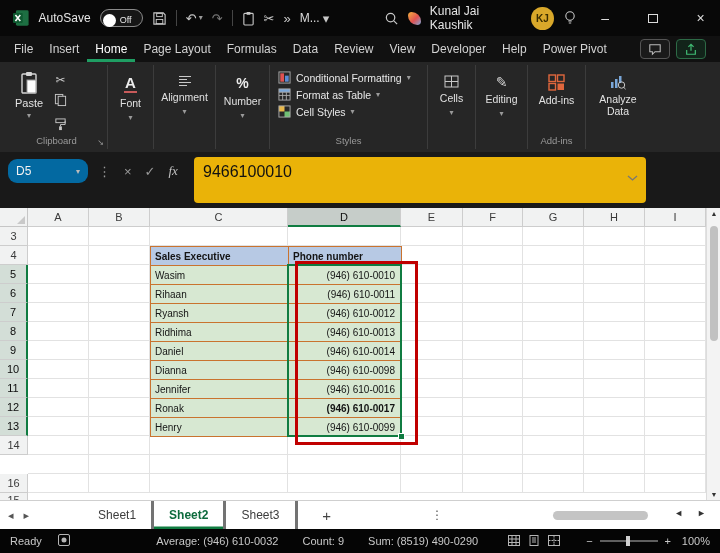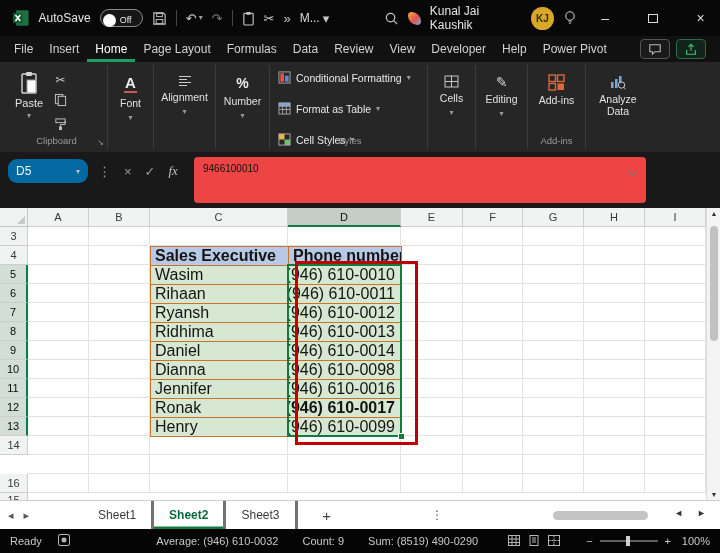--- a/index.html
+++ b/index.html
@@ -36,47 +36,47 @@
   .rgroup{position:relative;height:84px;border-right:1px solid #3c3c3c;padding:4px 5px 16px}
   .glabel{position:absolute;bottom:3px;left:0;right:0;text-align:center;font-size:9.5px;color:#9a9a9a;white-space:nowrap}
   .launcher{position:absolute;bottom:2px;right:3px;font-size:8px;color:#9a9a9a}
   .cliprow{display:flex;gap:7px}
   .paste{display:flex;flex-direction:column;align-items:center;gap:2px;font-size:11px;padding:2px 4px}
   .clipcol{display:flex;flex-direction:column;gap:6px;padding-top:4px;align-items:center}
   .vgroup{display:flex;flex-direction:column;align-items:center;gap:4px;padding-top:6px;font-size:10.5px;color:#e0e0e0}
   .vgroup .rib-chev{font-size:8px;color:#9a9a9a}
   .fontA{font-size:15px;font-weight:bold;color:#ececec;border-bottom:2px solid #c85a5a;line-height:1.05;padding:0 1px}
   .pct{font-size:14px;font-weight:bold;color:#ececec}
-  .styles-col{display:flex;flex-direction:column;gap:14px}
+  .styles-col{display:flex;flex-direction:column;gap:0}
   .style-item{display:flex;align-items:center;gap:5px;font-size:10.5px;color:#e8e8e8;padding:2px 3px;white-space:nowrap}
   .style-item .rib-chev{font-size:8px;color:#9a9a9a}
   .bigbtn{display:flex;flex-direction:column;align-items:center;gap:3px;font-size:10.5px;text-align:center;padding-top:5px}
   .twoline{width:48px;line-height:1.15}
   .pencil{font-size:14px;color:#d6d6d6;line-height:1}
 
   
   .formulabar{position:absolute;top:152px;left:0;right:0;height:56px;background:#191919}
   .namebox{position:absolute;left:8px;top:7px;width:80px;height:24px;background:#0369a1;border-radius:9px;color:#f2f2f2;font-size:12px;display:flex;align-items:center;justify-content:space-between;padding:0 8px}
   .namebox .mini{font-size:8px;color:#bbb}
   .fbicons{position:absolute;left:98px;top:7px;height:24px;display:flex;align-items:center;gap:13px;color:#9a9a9a;font-size:13px}
   .fx{font-style:italic;font-family:"Liberation Serif",serif;font-size:13px;color:#c0c0c0}
-  .formula-input{position:absolute;left:194px;top:5px;width:452px;height:46px;background:#ef4444;border-radius:4px;color:#111;font-size:10px;padding:6px 22px 6px 9px}
+  .formula-input{position:absolute;left:194px;top:5px;width:452px;height:46px;background:#eab308;border-radius:4px;color:#111;font-size:16px;padding:6px 22px 6px 9px}
   .fb-chev{position:absolute;right:8px;top:10px}
 
   
   .grid{position:absolute;top:208px;left:0;width:706px;height:292px;background:#fff;overflow:hidden}
   .grid>div{position:absolute}
   .hlines{background:repeating-linear-gradient(to bottom,transparent 0 18px,#e2e2e2 18px 19px)}
   .vline{background:#e2e2e2}
   .corner{background:#f1f2f2;border-right:1px solid #c6c6c6;border-bottom:1px solid #c6c6c6}
   .corner::after{content:"";position:absolute;right:2px;bottom:2px;border-left:8px solid transparent;border-bottom:8px solid #c9c9c9}
   .colhdr,.rowhdr{background:#f1f2f2;color:#3a3a3a;font-size:11px;display:flex;align-items:center;justify-content:center;border-right:1px solid #cdcdcd;border-bottom:1px solid #cdcdcd}
   .colhdr.sel{background:#c6cdc9;border-bottom:2px solid #107c41;color:#0c0c0c}
   .rowhdr.sel{background:#d3ded7;border-right:2px solid #107c41;color:#0c0c0c}
-  .cell{font-size:16px;color:#141414;display:flex;align-items:center;white-space:nowrap;overflow:hidden}
+  .cell{font-size:10px;color:#141414;display:flex;align-items:center;white-space:nowrap;overflow:hidden}
   .cell.colhead{background:#b7c9e4;font-weight:bold;border:1px solid #c9732f;padding:0 4px}
   .cell.name{background:#d7e8d2;border:1px solid #c9732f;padding:0 4px}
   .cell.phone{background:#d7e8d2;border:1px solid #c9732f;padding:0 6px;justify-content:flex-end}
   .selbox{border:2px solid #107c41;pointer-events:none}
   .fillhandle{background:#107c41;border:1px solid #fff}
   .redbox{border:3px solid #c00000;pointer-events:none}
   .vscroll{position:absolute;top:208px;right:0;width:14px;height:292px;background:#f3f3f3;border-left:1px solid #dcdcdc}
   .vthumb{position:absolute;left:3px;top:18px;width:8px;height:115px;background:#c1c1c1;border-radius:4px}
   .varrow{position:absolute;left:0;width:14px;text-align:center;font-size:7px;color:#333}
 

